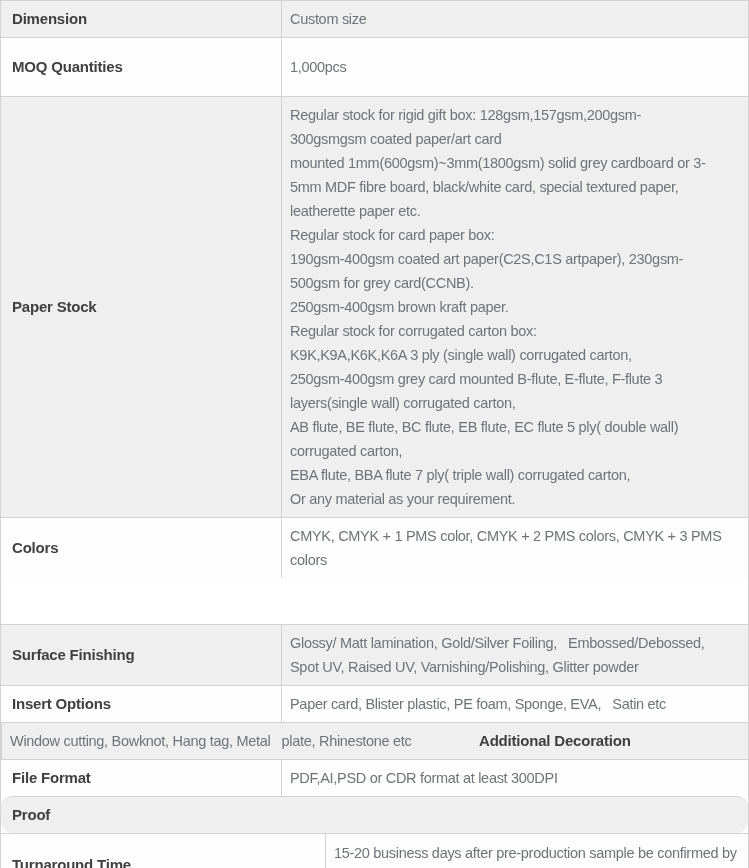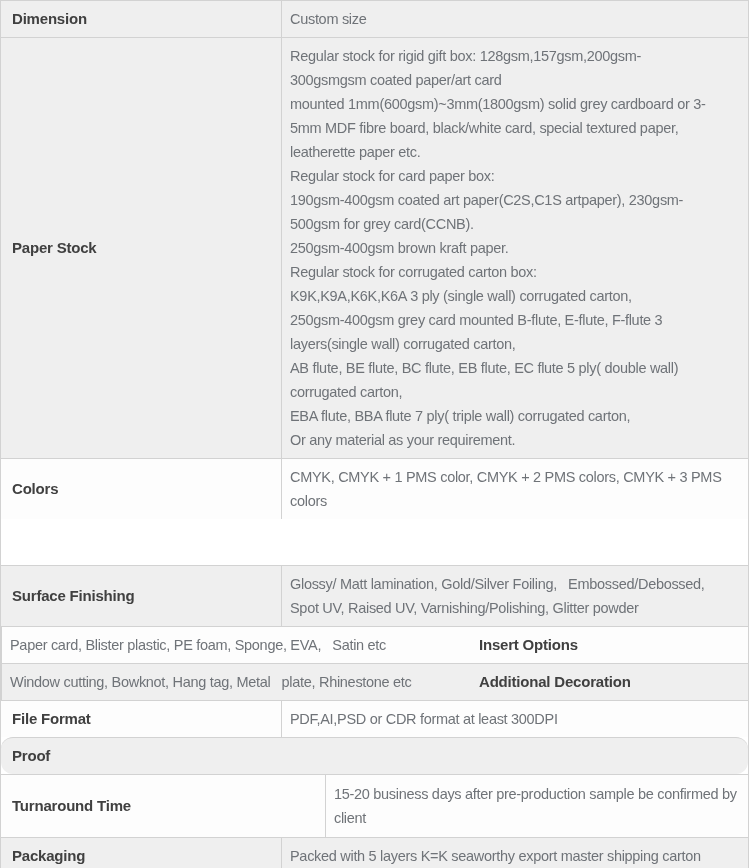--- a/index.html
+++ b/index.html
@@ -65,20 +65,24 @@
 </head>
 <body>
 
 <div class="spec-table">
 
   <div class="row shaded r1">
     <div class="cell label">Dimension</div>
     <div class="cell value">Custom size</div>
   </div>
 
+  <div class="row r2">
+    <div class="cell label">MOQ Quantities</div>
+    <div class="cell value">1,000pcs</div>
+  </div>
 
   <div class="row shaded r3">
     <div class="cell label">Paper Stock</div>
     <div class="cell value">Regular stock for rigid gift box: 128gsm,157gsm,200gsm-
 300gsmgsm coated paper/art card
 mounted 1mm(600gsm)~3mm(1800gsm) solid grey cardboard or 3-
 5mm MDF fibre board, black/white card, special textured paper,
 leatherette paper etc.
 Regular stock for card paper box:
 190gsm-400gsm coated art paper(C2S,C1S artpaper), 230gsm-
@@ -100,22 +104,22 @@
 colors</div>
   </div>
 
   <div class="row shaded r5">
     <div class="cell label">Surface Finishing</div>
     <div class="cell value">Glossy/ Matt lamination, Gold/Silver Foiling,   Embossed/Debossed,
 Spot UV, Raised UV, Varnishing/Polishing, Glitter powder</div>
   </div>
 
   <div class="row r6">
+    <div class="cell label">Insert Options</div>
     <div class="cell value">Paper card, Blister plastic, PE foam, Sponge, EVA,   Satin etc</div>
-    <div class="cell label">Insert Options</div>
   </div>
 
   <div class="row shaded r7">
     <div class="cell value">Window cutting, Bowknot, Hang tag, Metal   plate, Rhinestone etc</div>
     <div class="cell label">Additional Decoration</div>
   </div>
 
   <div class="row r8">
     <div class="cell label">File Format</div>
     <div class="cell value">PDF,AI,PSD or CDR format at least 300DPI</div>

